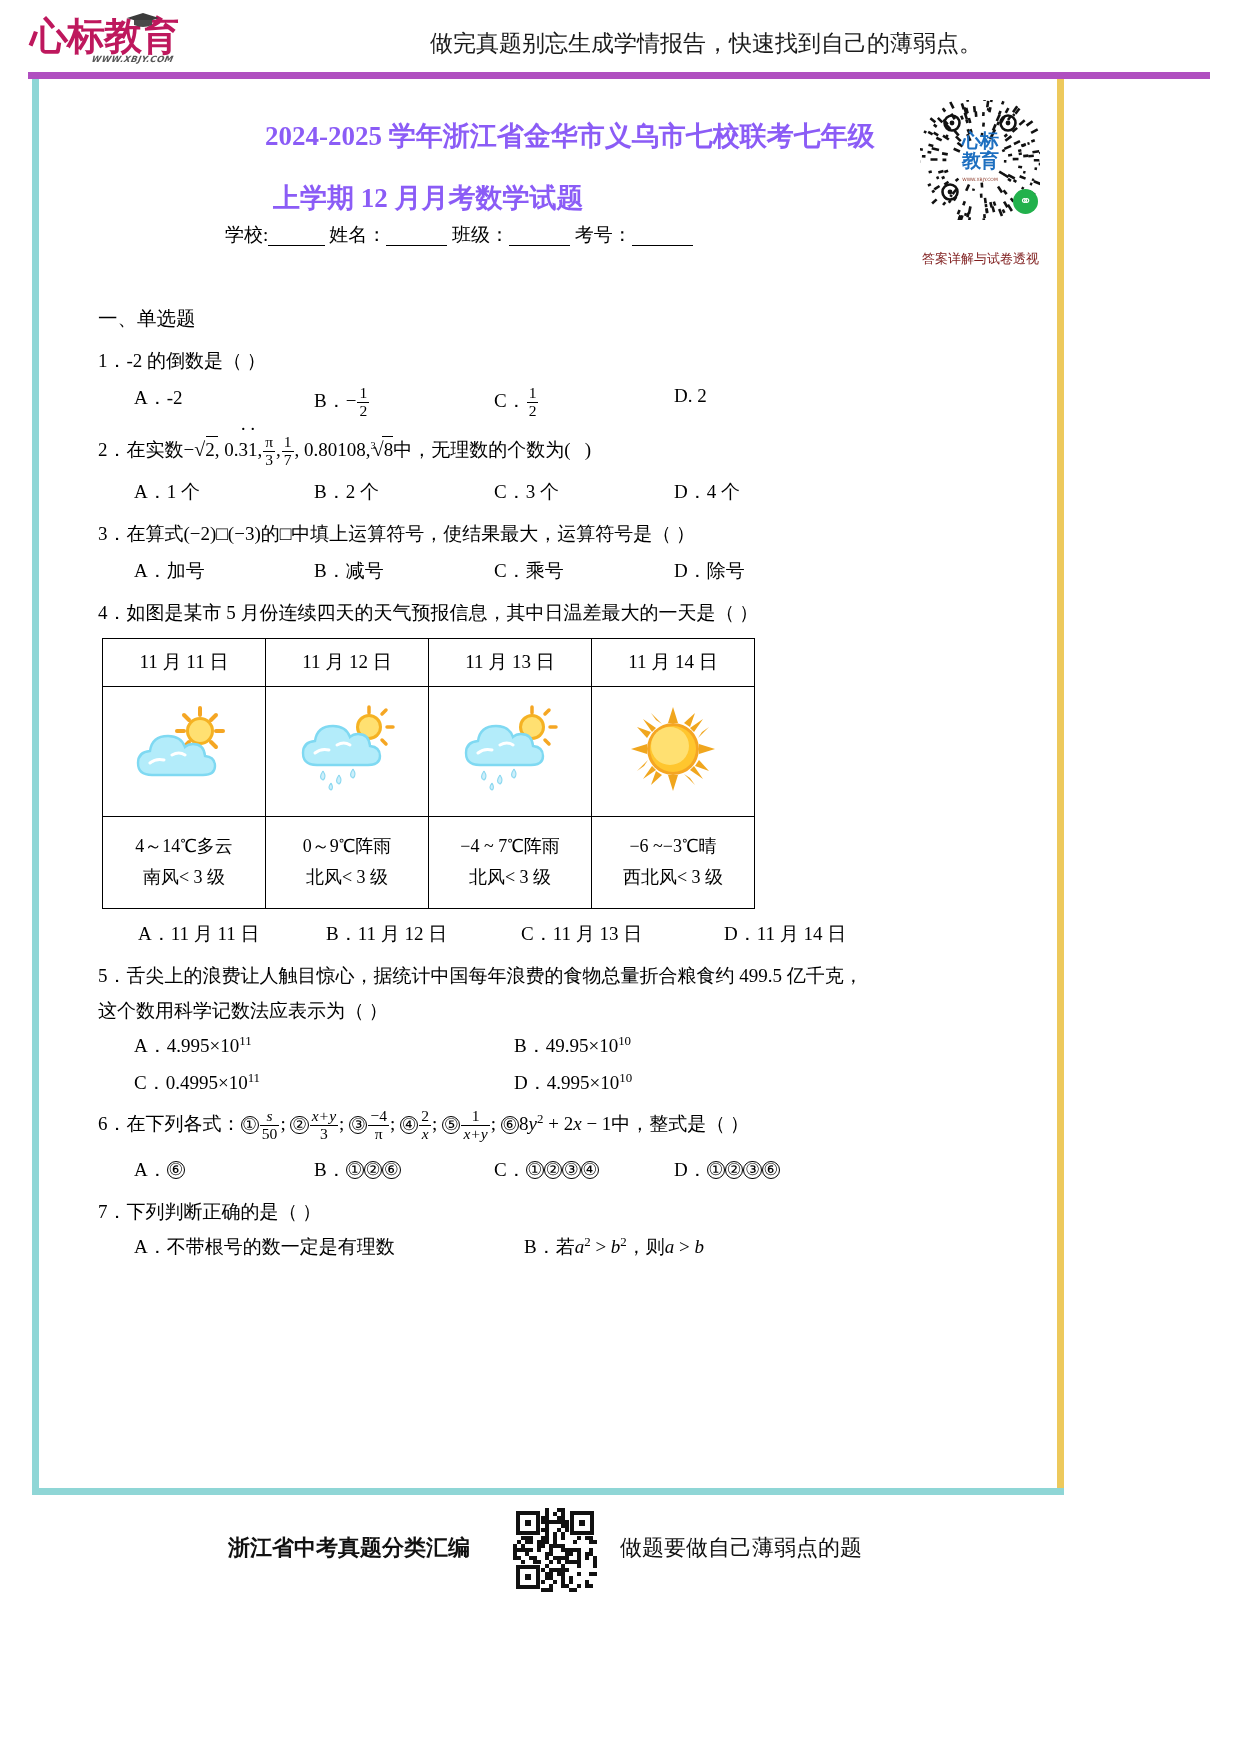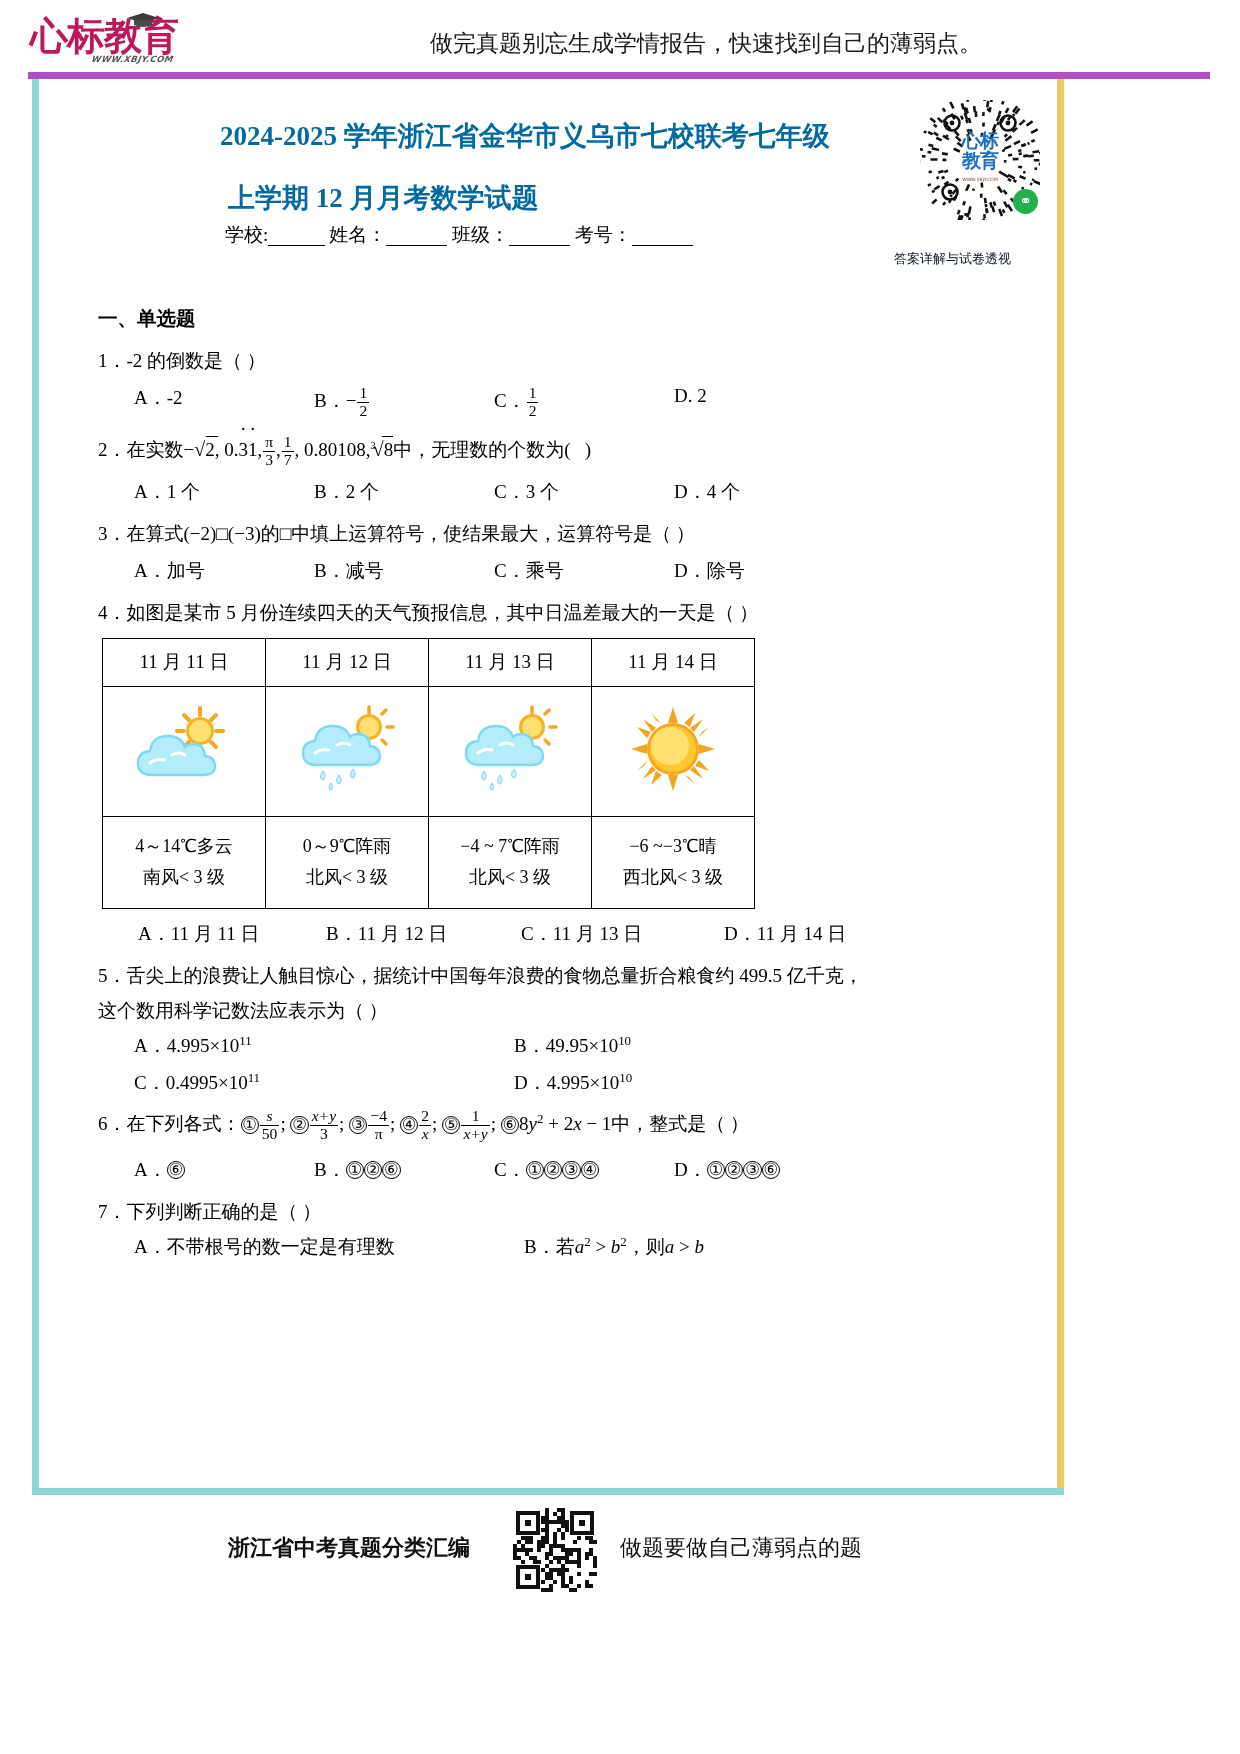--- a/index.html
+++ b/index.html
@@ -39,38 +39,39 @@
 
   
   .frame-left  { position:absolute; left:32px;   top:79px;  width:7px;  height:1415px; background:#8fd6d6; }
   .frame-right { position:absolute; left:1057px; top:79px;  width:7px;  height:1415px; background:#edc95c; }
   .frame-bottom{ position:absolute; left:32px;   top:1488px;width:1032px;height:7px;  background:#8fd6d6; }
 
   
   .title1, .title2 {
     position:absolute; text-align:center;
     font-family:"Liberation Serif", serif;
-    font-weight:bold; font-size:27px; color:#0369a1;
+    font-weight:bold; font-size:27px; color:#8b5cf6;
     white-space:nowrap;
+    margin-left:45px;
   }
   .title1 { left:220px; top:118px; }
   .title2 { left:228px; top:180px; }
 
   .fillins {
     position:absolute; left:225px; top:222px;
     font-size:19px; color:#000; white-space:nowrap;
     font-family:"Liberation Serif", serif;
   }
   .fillins u { text-decoration:none; border-bottom:1.4px solid #000; padding:0 2px; }
 
   
   .qr-box { position:absolute; left:920px; top:100px; width:120px; height:120px; }
   .qr-caption {
-    position:absolute; left:870px; top:250px; width:165px;
-    text-align:center; font-size:13px; color:#0f172a;
+    position:absolute; left:898px; top:250px; width:165px;
+    text-align:center; font-size:13px; color:#7f1d1d;
     font-family:"DejaVu Sans", sans-serif; white-space:nowrap;
   }
   .qr-logo {
     position:absolute; left:34px; top:30px; width:52px; height:46px;
     font-family:"DejaVu Sans", sans-serif; font-weight:bold;
     color:#1d6fc0; font-size:19px; line-height:20px; text-align:center;
     letter-spacing:-1px;
   }
   .qr-logo .sub { font-size:4.5px; color:#8b3a2a; letter-spacing:0; font-weight:normal; }
   .wechat-dot {
@@ -78,21 +79,21 @@
     border-radius:50%; background:#22b14c;
     font-family:"DejaVu Sans", sans-serif; color:#fff;
     font-size:15px; line-height:25px; text-align:center;
   }
 
   
   .content { position:absolute; left:98px; top:305px; width:900px; }
 
   .sec-head {
     font-family:"DejaVu Sans", sans-serif;
-    font-weight:bold; font-size:19.5px; color:#000;
+    font-weight:normal; font-size:19.5px; color:#000;
     margin:0 0 14px 0;
   }
   .q {
     font-size:19px; color:#000; line-height:1.55;
     font-family:"Liberation Serif", serif;
     margin:0 0 6px 0;
   }
   .opts {
     font-size:19px; color:#000;
     font-family:"Liberation Serif", serif;

